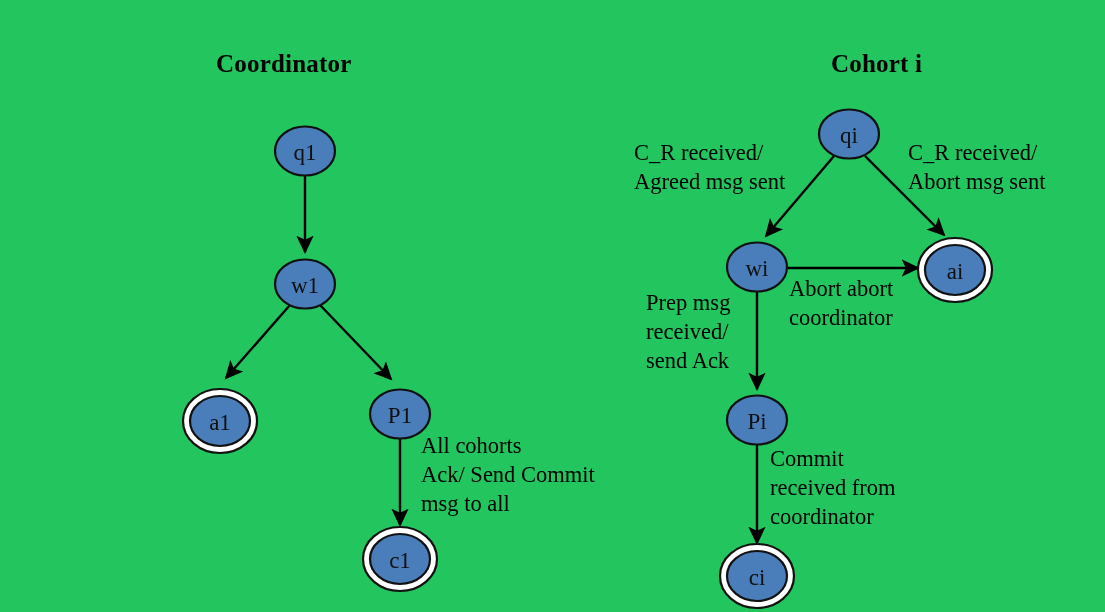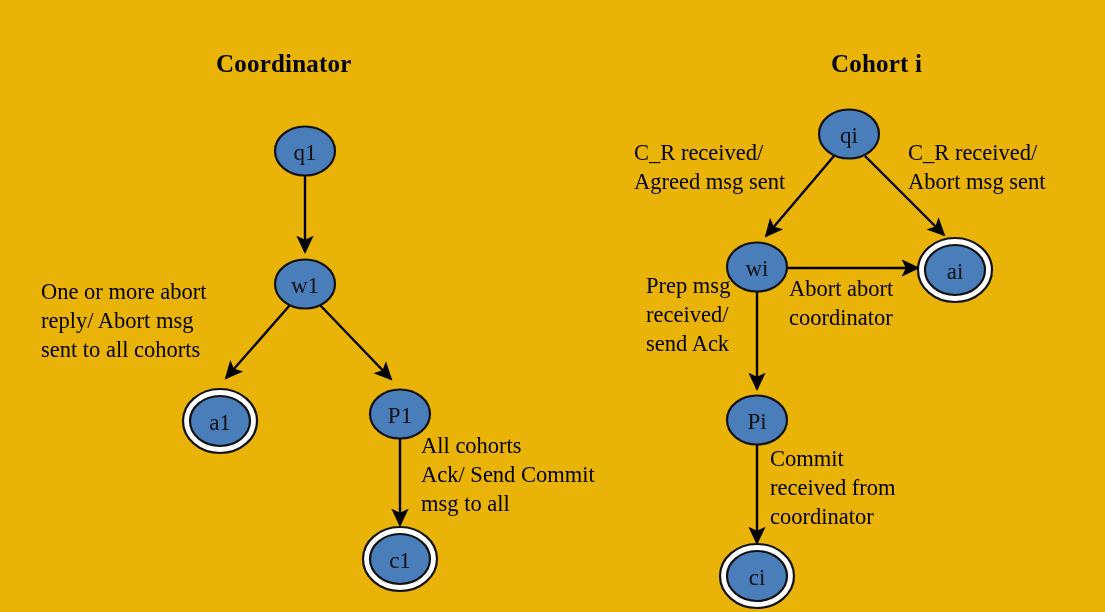--- a/index.html
+++ b/index.html
@@ -9,21 +9,21 @@
     background: #ffffff;
   }
   body {
     font-family: "Liberation Serif", "DejaVu Serif", serif;
     color: #000000;
   }
   #canvas {
     position: relative;
     width: 1105px;
     height: 612px;
-    background: #eab308;
+    background: #22c55e;
     overflow: hidden;
   }
   svg.layer {
     position: absolute;
     left: 0;
     top: 0;
     width: 1105px;
     height: 612px;
   }
   .diagram-title {
@@ -137,36 +137,33 @@
     </g>
 
     <g>
       <ellipse cx="757" cy="576" rx="37" ry="32" fill="#ffffff" stroke="#111" stroke-width="2.2"></ellipse>
       <ellipse cx="757" cy="576" rx="30" ry="25" fill="#4a7ebb" stroke="#111" stroke-width="2.2"></ellipse>
       <text class="node-label" x="757" y="577">ci</text>
     </g>
   </svg>
 
 
-  <div class="edge-label" style="left:41px; top:277px;">One or more abort
-reply/ Abort msg
-sent to all cohorts</div>
 
 
   <div class="edge-label" style="left:421px; top:431px;">All cohorts
 Ack/ Send Commit
 msg to all</div>
 
   <div class="edge-label" style="left:634px; top:138px;">C_R received/
 Agreed msg sent</div>
 
   <div class="edge-label" style="left:908px; top:138px;">C_R received/
 Abort msg sent</div>
 
-  <div class="edge-label" style="left:646px; top:271px;">Prep msg
+  <div class="edge-label" style="left:646px; top:288px;">Prep msg
 received/
 send Ack</div>
 
   <div class="edge-label" style="left:789px; top:274px;">Abort abort
 coordinator</div>
 
   <div class="edge-label" style="left:770px; top:444px;">Commit
 received from
 coordinator</div>
 

